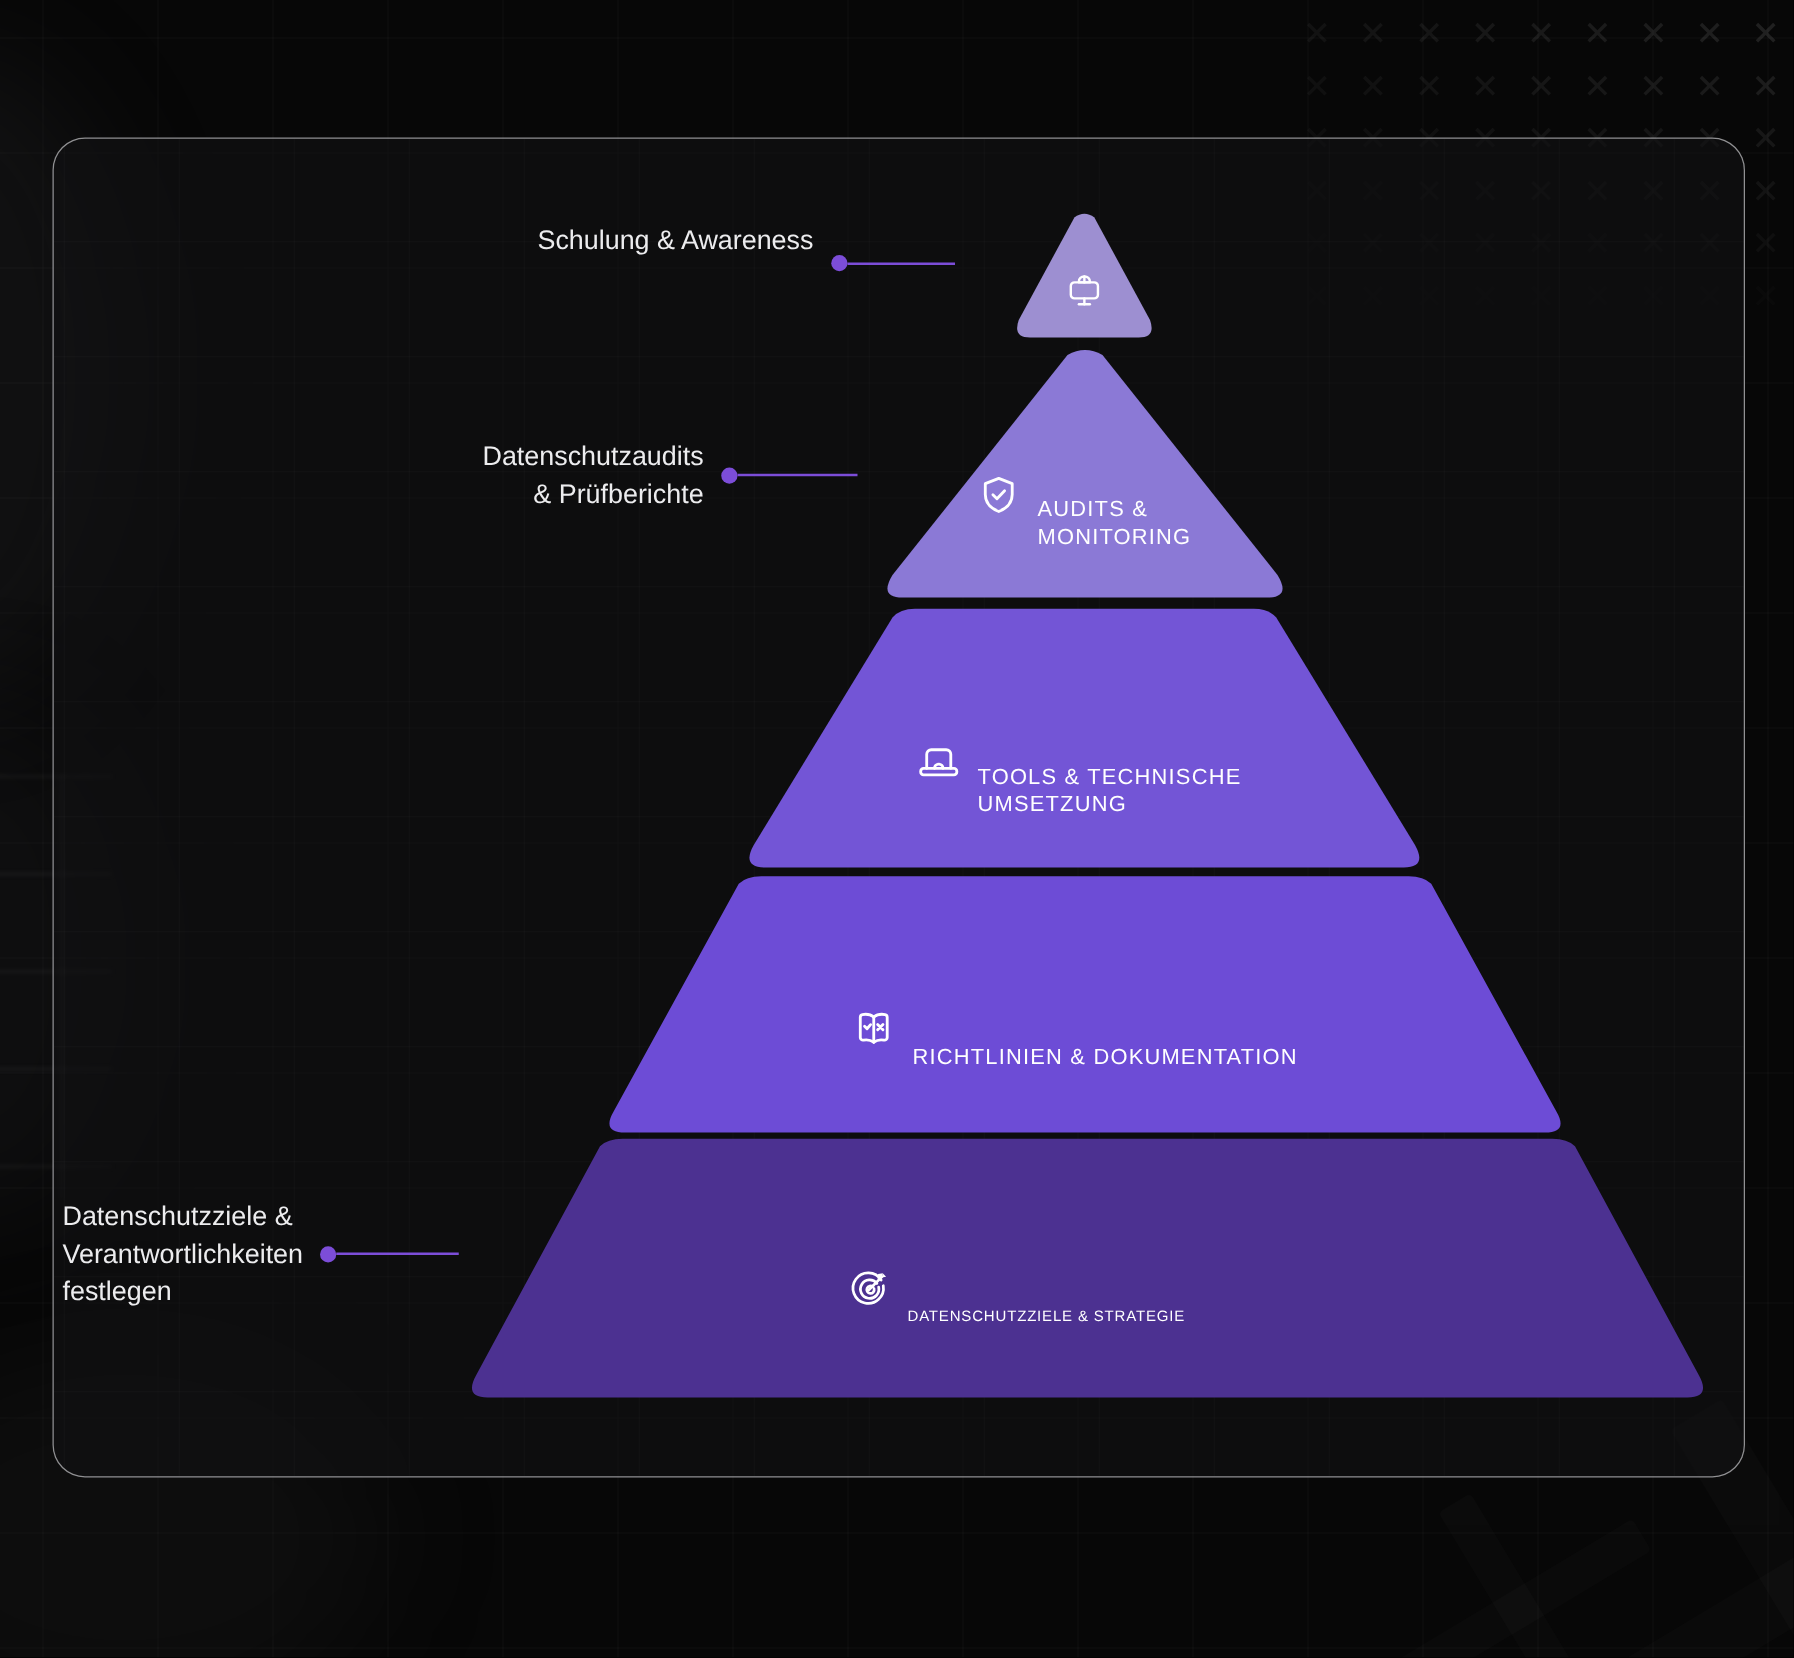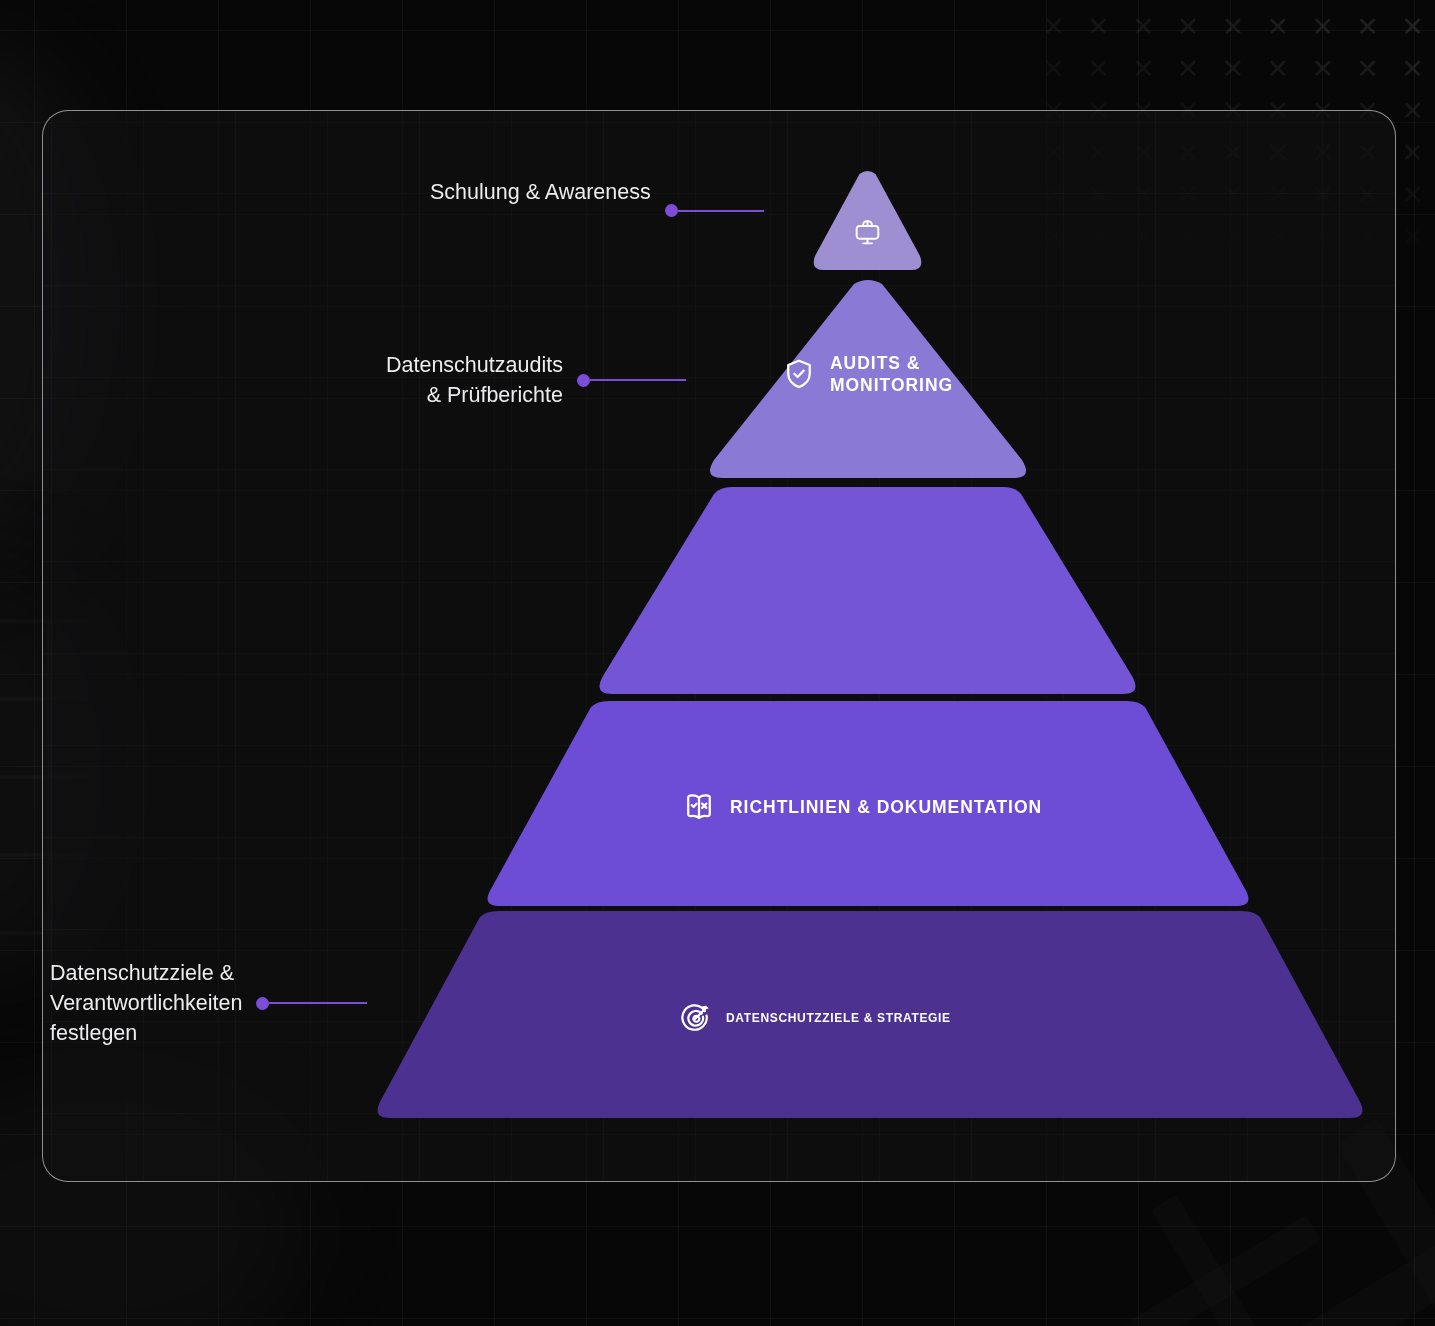--- a/index.html
+++ b/index.html
@@ -133,25 +133,26 @@
   
   .tier-content {
     position: absolute;
     display: flex;
     align-items: center;
     gap: 14px;
     color: #ffffff;
   }
   .tier-label {
     font-family: "Liberation Sans", sans-serif;
-    font-weight: 700;
+    font-weight: 400;
     letter-spacing: 0.055em;
     color: #ffffff;
     white-space: pre-line;
     line-height: 1.28;
+    margin-top: 44px;
   }
   .tier-icon { display: flex; align-items: center; justify-content: center; }
 
   
   .callout {
     position: absolute;
     display: flex;
     align-items: center;
   }
   .callout-text {
@@ -323,20 +324,31 @@
         </svg>
       </span>
       <span class="tier-label" style="font-size:17.5px;">AUDITS &amp;
 MONITORING</span>
     </div>
 
     <div class="tier" style="left:596px; top:488px;">
       <svg width="543" height="206" viewBox="0 0 543 206">
         <path d="M118 6 Q124 -1 136 -1 L407 -1 Q419 -1 425 6 L536 188 Q546 206 527 206 L16 206 Q-3 206 7 188 Z" fill="#7355D6"></path>
       </svg>
+    </div>
+    <div class="tier-content" style="left:734px; top:566px;">
+      <span class="tier-icon">
+        <svg width="34" height="34" viewBox="0 0 24 24" fill="none" stroke="#ffffff" stroke-width="1.6" stroke-linecap="round" stroke-linejoin="round">
+          <path d="M5.2 15.3 V7.4 a2.6 2.6 0 0 1 2.6 -2.6 h8.4 a2.6 2.6 0 0 1 2.6 2.6 v7.9"></path>
+          <path d="M3.4 15.3 h17.2 a1.6 1.6 0 0 1 1.6 1.6 v.5 a1.6 1.6 0 0 1 -1.6 1.6 H3.4 a1.6 1.6 0 0 1 -1.6 -1.6 v-.5 a1.6 1.6 0 0 1 1.6 -1.6 z"></path>
+          <path d="M9.6 15.3 a2.4 2.4 0 0 1 4.8 0"></path>
+        </svg>
+      </span>
+      <span class="tier-label" style="font-size:17.5px;">TOOLS &amp; TECHNISCHE
+UMSETZUNG</span>
     </div>
 
     <div class="tier" style="left:484px; top:702px;">
       <svg width="768" height="204" viewBox="0 0 768 204">
         <path d="M107 5 Q113 -1 125 -1 L643 -1 Q655 -1 661 5 L761 187 Q771 204 752 204 L16 204 Q-3 204 7 187 Z" fill="#6D4CD6"></path>
       </svg>
     </div>
     <div class="tier-content" style="left:682px; top:790px;">
       <span class="tier-icon">
         <svg width="34" height="34" viewBox="0 0 24 24" fill="none" stroke="#ffffff" stroke-width="1.6" stroke-linecap="round" stroke-linejoin="round">

